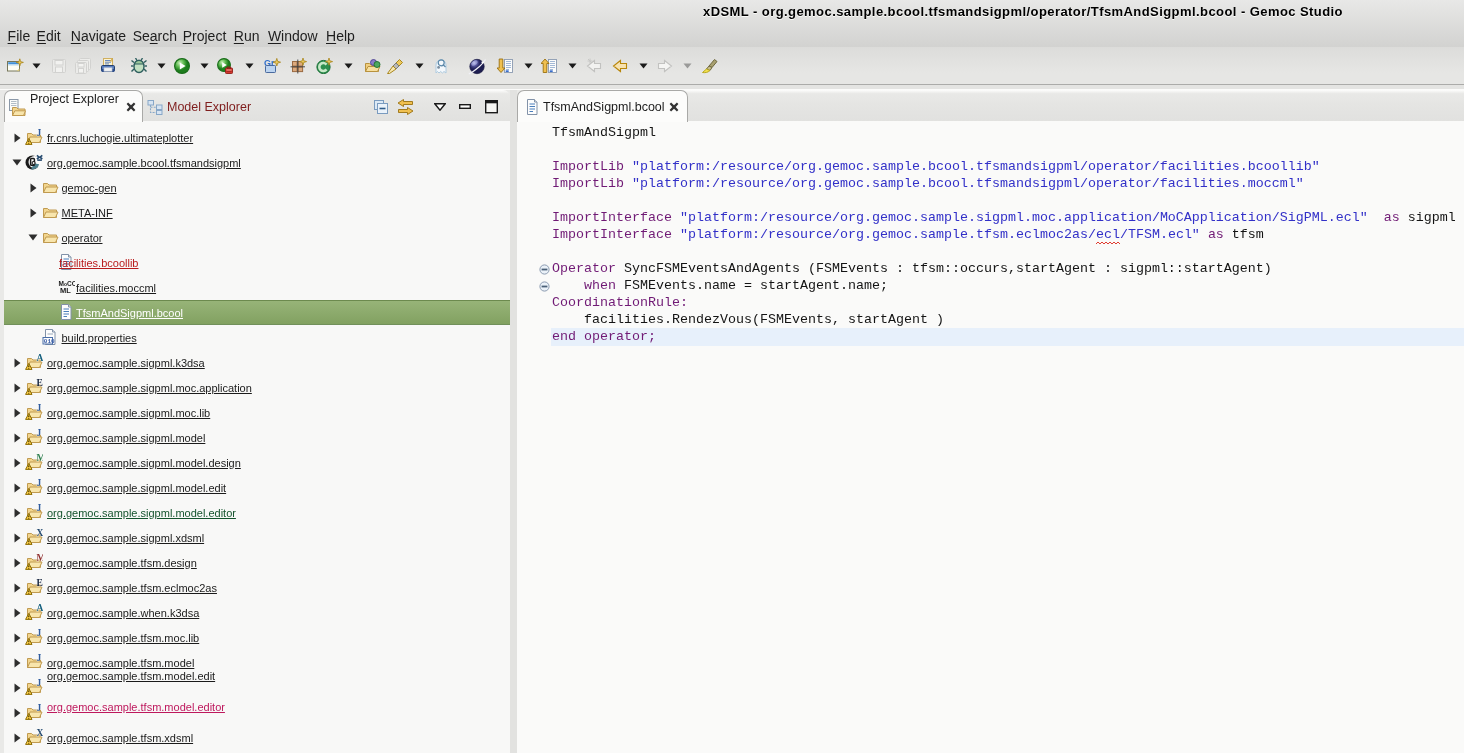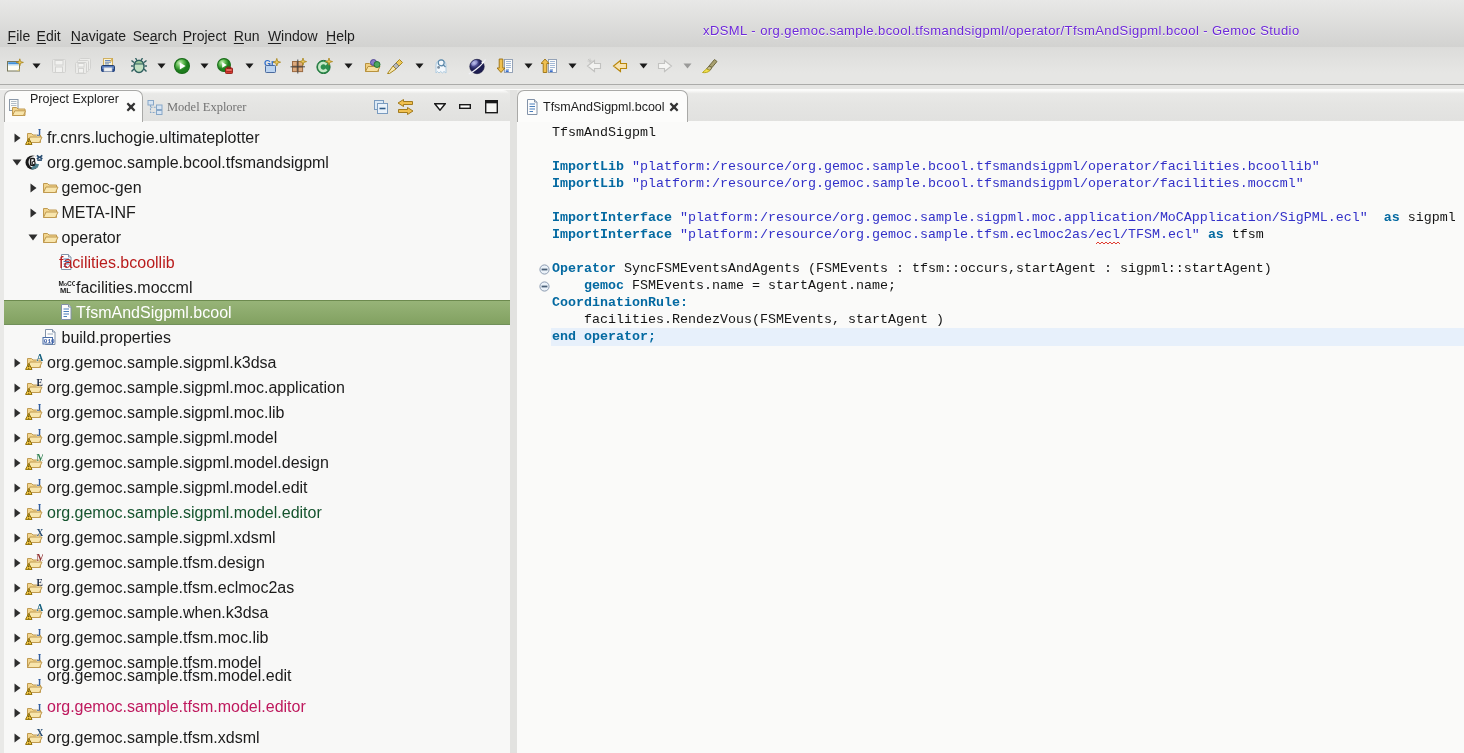--- a/index.html
+++ b/index.html
@@ -1,36 +1,36 @@
 <!DOCTYPE html>
 <html><head><meta charset="utf-8"><style>
 * { margin:0; padding:0; box-sizing:border-box; }
 html,body { width:1464px; height:753px; overflow:hidden; }
 body { font-family:"Liberation Sans", sans-serif; background:#E9E9E7; position:relative; }
 .abs { position:absolute; }
 .ico { position:absolute; line-height:0; } .ico svg { display:block; }
 #titlebar { left:0; top:0; width:1464px; height:47px; background:linear-gradient(#E8E8E7,#D2D2D0); }
-#title { left:703px; top:4px; font-size:13px; font-weight:normal; color:#6d28d9; text-shadow:0 1px 0 #FCFCFA; white-space:pre; letter-spacing:0.43px;margin-top:19px; }
+#title { left:703px; top:4px; font-size:13px; font-weight:bold; color:#000000; text-shadow:0 1px 0 #FCFCFA; white-space:pre; letter-spacing:0.43px; }
 #menubar { left:0; top:24px; width:1464px; height:23px; }
 #toolbarbg { left:0; top:47px; width:1464px; height:37px; background:linear-gradient(#DCDCDA,#E6E6E4 70%); }
 .menu { position:absolute; top:4px; font-size:14px; color:#1E1E1E; white-space:pre; }
 .menu u { text-decoration-thickness:1px; text-underline-offset:2px; }
 #toolbar { left:0; top:47px; width:1464px; height:38px; }
 #chromesep { left:0; top:84px; width:1464px; height:6px; background:linear-gradient(#ABABA9 0,#ABABA9 1px,#E4E4E2 1px,#E4E4E2 5px,#FBFBFA 5px); }
 .panel-hdr { position:absolute; top:90px; height:31px; background:linear-gradient(#FDFDFC,#E9E9E7 12%,#E5E5E3 45%,#E1E1DF); border-radius:7px 7px 0 0; }
 .tab-active { position:absolute; top:90px; height:32px; background:#FCFCFB; border:1px solid #A9A9A7; border-bottom:none; border-radius:7px 7px 0 0; z-index:3; }
 .tab-label { position:absolute; font-size:12.5px; color:#1E1E1E; white-space:pre; }
-.tab-label-in { position:absolute; font-size:12.5px; color:#737373; white-space:pre;font-family:Liberation Serif, serif; }
+.tab-label-in { position:absolute; font-size:12.5px; color:#7f1d1d; white-space:pre; }
 #treepanel { left:4px; top:121px; width:506px; height:632px; background:#F8F8F7; }
 #editorpanel { left:517px; top:121px; width:947px; height:632px; background:#FAFAF9; }
 #divider { left:510px; top:90px; width:7px; height:663px; background:#E2E2E0; }
-.rowtext { position:absolute; top:50%; transform:translateY(-50%); font-size:16px; color:#1B1B1B; white-space:pre; }
+.rowtext { position:absolute; top:50%; transform:translateY(-50%); font-size:11px; color:#1B1B1B; white-space:pre;text-decoration:underline; }
 #selrow { position:absolute; left:0; top:179px; width:506px; height:25px; background:linear-gradient(#97B478,#82A161); border-top:1px solid #6C8A4E; border-bottom:1px solid #71905B; }
 #code { position:absolute; left:552px; top:124px; font-family:"Liberation Mono", monospace; font-size:13.34px; line-height:17px; color:#141414; white-space:pre; z-index:2; }
-#code .k { color:#0369a1; font-weight:bold; }
+#code .k { color:#701a75; font-weight:normal; }
 #code .s { color:#3230C8; }
 #curline { position:absolute; left:34px; top:207px; width:913px; height:18px; background:#E7F0FB; z-index:1; }
 </style></head><body>
 
 <div class="abs" id="titlebar"></div>
 <div class="abs" id="toolbarbg"></div>
 <div class="abs" id="title">xDSML - org.gemoc.sample.bcool.tfsmandsigpml/operator/TfsmAndSigpml.bcool - Gemoc Studio</div>
 <div class="abs" id="menubar">
 <span class="menu" style="left:7.6px"><u>F</u>ile</span>
 <span class="menu" style="left:36.6px"><u>E</u>dit</span>
@@ -745,18 +745,18 @@
 </div>
 <pre class="abs" id="code">TfsmAndSigpml
 
 <span class="k">ImportLib</span> <span class="s">"platform:/resource/org.gemoc.sample.bcool.tfsmandsigpml/operator/facilities.bcoollib"</span>
 <span class="k">ImportLib</span> <span class="s">"platform:/resource/org.gemoc.sample.bcool.tfsmandsigpml/operator/facilities.moccml"</span>
 
 <span class="k">ImportInterface</span> <span class="s">"platform:/resource/org.gemoc.sample.sigpml.moc.application/MoCApplication/SigPML.ecl"</span>  <span class="k">as</span> sigpml
 <span class="k">ImportInterface</span> <span class="s">"platform:/resource/org.gemoc.sample.tfsm.eclmoc2as/<span id="sq">ecl</span>/TFSM.ecl"</span> <span class="k">as</span> tfsm
 
 <span class="k">Operator</span> SyncFSMEventsAndAgents (FSMEvents : tfsm::occurs,startAgent : sigpml::startAgent)
-    <span class="k">gemoc</span> FSMEvents.name = startAgent.name;
+    <span class="k">when</span> FSMEvents.name = startAgent.name;
 <span class="k">CoordinationRule:</span>
     facilities.RendezVous(FSMEvents, startAgent )
 <span class="k">end operator;</span></pre>
 <svg class="abs" style="left:1096px; top:241px; z-index:5" width="25" height="4" viewBox="0 0 25 4">
     <path d="M0,3 L2,1 L4,3 L6,1 L8,3 L10,1 L12,3 L14,1 L16,3 L18,1 L20,3 L22,1 L24,3" fill="none" stroke="#E03C31" stroke-width="1"></path>
   </svg>
 </body></html>

